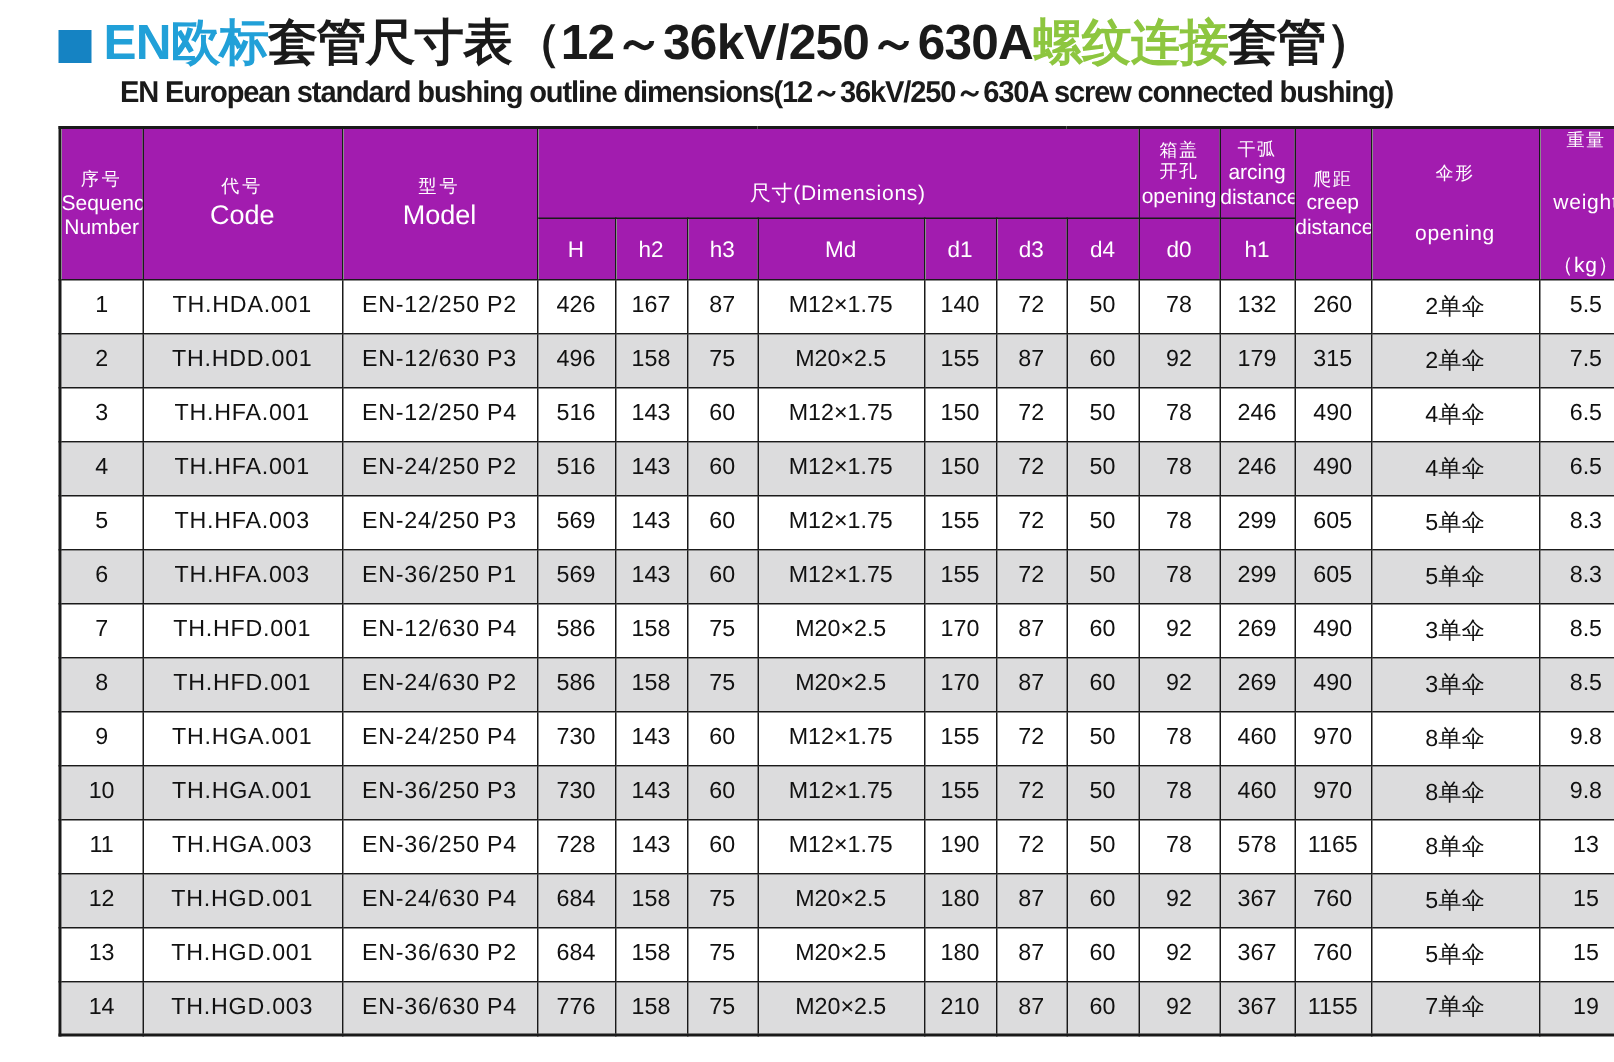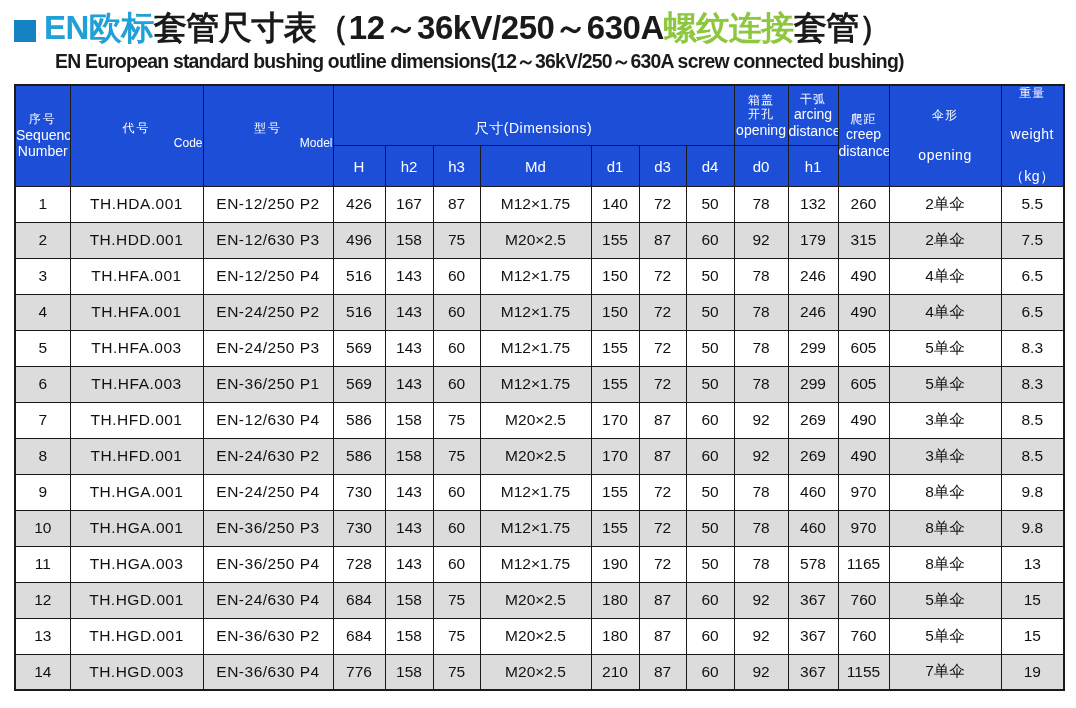--- a/index.html
+++ b/index.html
@@ -1,40 +1,40 @@
 <!DOCTYPE html>
 <html><head>
 <meta charset="utf-8">
 <style>
   * { margin:0; padding:0; box-sizing:border-box; }
   html,body { width:1076px; height:708px; background:#ffffff;
     font-family:"Liberation Sans","DejaVu Sans",sans-serif; color:#111; }
-  .page { width:1076px; height:708px; overflow:hidden; }
+  .page { width:1076px; height:708px; overflow:hidden;padding-left:25px; }
 
   
   .header-block { padding:10px 14px 0 14px; }
   .title-row { display:flex; align-items:center; }
   .bullet { width:22px; height:22px; background:#1583c3; margin:6px 8px 0 0; flex:0 0 auto; }
   .title { font-size:33px; font-weight:bold; line-height:1.1; letter-spacing:-0.5px; white-space:nowrap; }
   .t-blue { color:#21a0d8; }
   .t-black { color:#1a1a1a; }
   .t-green { color:#8dc63f; }
   .subtitle { margin-left:41px; margin-top:2px; font-size:20px; font-weight:600; color:#1a1a1a;
     letter-spacing:-0.8px; white-space:nowrap; transform:scaleX(0.97); transform-origin:left; }
 
   
   table { border-collapse:collapse; table-layout:fixed; width:1049px;
     margin:9px 0 0 14px; border:2px solid #1a1a1a; }
   th, td { border:1px solid #1a1a1a; text-align:center; vertical-align:middle; overflow:hidden; }
-  thead th { background:#1d4ed8; color:#ffffff; font-weight:normal; }
+  thead th { background:#a21caf; color:#ffffff; font-weight:normal; }
   .hrow-top th { height:54px; }
   .hrow-sub th { height:36px; font-size:15px; }
   .zh { font-size:12px; letter-spacing:2px; line-height:1.25; }
   .en { font-size:14px; letter-spacing:0.5px; line-height:1.25;margin-top:25px; }
-  .en-lg { font-size:12px; line-height:1.3;text-align:right; }
+  .en-lg { font-size:18px; line-height:1.3; }
   .sm { font-size:14px; letter-spacing:0; line-height:1.2; }
   .zh-sm { font-size:12px; letter-spacing:1px; line-height:1.2; }
   tbody td { height:36px; font-size:15.5px; color:#111; }
   tbody tr.alt td { background:#dcdcdd; }
   tbody tr td:nth-child(2), tbody tr td:nth-child(3) { letter-spacing:0.5px; }
 </style>
 </head>
 <body>
 
 <div class="page">

